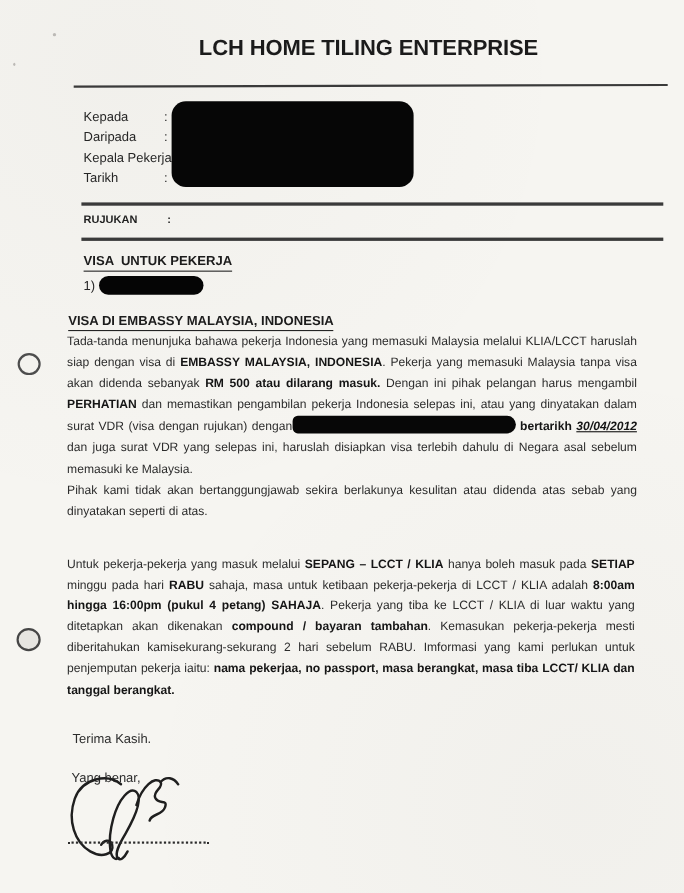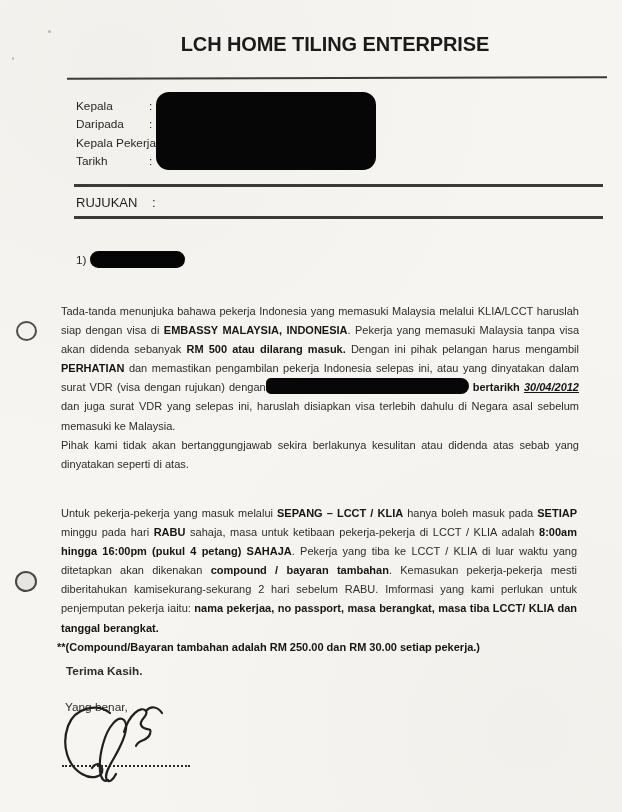--- a/index.html
+++ b/index.html
@@ -39,21 +39,21 @@
   .meta-row-2{top:136px;}
   .meta-row-3{top:154px;}
   .meta-colon{position:absolute;left:73px;top:0;}
   .redaction-meta{
     position:absolute;left:156px;top:92px;width:220px;height:78px;
     background:#060606;border-radius:13px;
   }
 
   .rujukan-row{
     position:absolute;left:76px;top:195px;display:flex;
-    font-size:13px;font-weight:normal;color:#1e1e1e;
+    font-size:10px;font-weight:bold;color:#1e1e1e;
   }
   .ruj-label{width:76px;}
   .ruj-colon{margin-right:9px;}
 
   .sec-heading{
     position:absolute;
     font-size:11.9px;font-weight:bold;color:#1c1c1c;
     border-bottom:1.6px solid #242424;padding-bottom:1.5px;
     white-space:pre;
   }
@@ -76,41 +76,41 @@
   .i{font-style:italic;}
   .redaction-inline{
     display:inline-block;background:#070707;border-radius:6px 10px 10px 6px;
     vertical-align:-3px;
   }
   .compound-note{
     margin-left:-4px;margin-top:0;
     font-weight:bold;color:#151515;text-align:left;
   }
 
-  .thanks{position:absolute;left:66px;top:664px;font-size:11.8px;font-weight:bold;}
+  .thanks{position:absolute;left:66px;top:664px;font-size:11.8px;}
   .salutation{position:absolute;left:65px;top:700px;font-size:11.8px;}
   .signature-svg{position:absolute;left:58px;top:700px;}
   .sig-dotted-line{position:absolute;left:62px;top:757px;width:128px;height:8px;border-bottom:2.5px dotted #2b2b2b;}
 </style>
 </head>
 <body>
 
 <div class="page">
 
   <span class="speck speck-1"></span>
   <span class="speck speck-2"></span>
 
   <div class="punch-hole punch-1"></div>
   <div class="punch-hole punch-2"></div>
 
   <div class="company-title">LCH HOME TILING ENTERPRISE</div>
   <div class="rule rule-1"></div>
 
   <div class="meta-row meta-row-0">
-    <span class="meta-label">Kepala</span>
+    <span class="meta-label">Kepada</span>
     <span class="meta-colon">:</span>
   </div>
   <div class="meta-row meta-row-1">
     <span class="meta-label">Daripada</span>
     <span class="meta-colon">:</span>
   </div>
   <div class="meta-row meta-row-2">
     <span class="meta-label">Kepala Pekerja:</span>
     <span class="meta-colon"></span>
   </div>
@@ -120,30 +120,31 @@
   </div>
   <div class="redaction-meta"></div>
 
   <div class="rule rule-2"></div>
   <div class="rujukan-row">
     <span class="ruj-label">RUJUKAN</span>
     <span class="ruj-colon">:</span>
   </div>
   <div class="rule rule-3"></div>
 
+  <div class="sec-heading h-visa">VISA  UNTUK PEKERJA</div>
   <div class="item-row">
     <span>1)</span>
     <span class="redaction-pill"></span>
   </div>
 
+  <div class="sec-heading h-embassy">VISA DI EMBASSY MALAYSIA, INDONESIA</div>
   <div class="body-par p-embassy"><span>Tada-tanda menunjuka bahawa pekerja Indonesia yang memasuki Malaysia melalui KLIA/LCCT haruslah siap dengan visa di </span><span class="b">EMBASSY MALAYSIA, INDONESIA</span><span>. Pekerja yang memasuki Malaysia tanpa visa akan didenda sebanyak </span><span class="b">RM 500 atau dilarang masuk.</span><span> Dengan ini pihak pelangan harus mengambil </span><span class="b">PERHATIAN</span><span> dan memastikan pengambilan pekerja Indonesia selepas ini, atau yang dinyatakan dalam surat VDR (visa dengan rujukan) dengan</span><span class="redaction-inline" style="width: 203px; height: 16px;"></span><span> </span><span class="b">bertarikh </span><span class="b u i">30/04/2012</span><span> dan juga surat VDR yang selepas ini, haruslah disiapkan visa terlebih dahulu di Negara asal sebelum memasuki ke Malaysia.</span><br><span>Pihak kami tidak akan bertanggungjawab sekira berlakunya kesulitan atau didenda atas sebab yang dinyatakan seperti di atas.</span></div>
 
   <div class="body-par p-penjemputan-wrap">
     <div><span>Untuk pekerja-pekerja yang masuk melalui </span><span class="b">SEPANG – LCCT / KLIA</span><span> hanya boleh masuk pada </span><span class="b">SETIAP</span><span> minggu pada hari </span><span class="b">RABU</span><span> sahaja, masa untuk ketibaan pekerja-pekerja di LCCT / KLIA adalah </span><span class="b">8:00am hingga 16:00pm (pukul 4 petang) SAHAJA</span><span>. Pekerja yang tiba ke LCCT / KLIA di luar waktu yang ditetapkan akan dikenakan </span><span class="b">compound / bayaran tambahan</span><span>. Kemasukan pekerja-pekerja mesti diberitahukan kamisekurang-sekurang 2 hari sebelum RABU. Imformasi yang kami perlukan untuk penjemputan pekerja iaitu: </span><span class="b">nama pekerjaa, no passport, masa berangkat, masa tiba LCCT/ KLIA dan tanggal berangkat.</span></div>
-    <div class="compound-note">**(Compound/Bayaran tambahan adalah RM 250.00 dan RM 30.00 setiap pekerja.)</div>
   </div>
 
   <div class="thanks">Terima Kasih.</div>
   <div class="salutation">Yang benar,</div>
 
   <svg class="signature-svg" width="135" height="90" viewBox="0 0 135 90" fill="none">
     <g stroke="#1f1f1f" stroke-width="2.2" stroke-linecap="round" fill="none">
       <path d="M52,13 C40,3 17,7 10,26 C3,46 10,66 24,74 C34,80 46,77 44,68 C42,62 36,64 34,68"></path>
       <path d="M50,80 C42,85 39,66 45,44 C50,26 60,15 66,20 C72,26 64,44 56,58 C50,68 46,76 49,80 C51,83 55,80 58,74"></path>
       <path d="M66,32 C71,15 83,5 88,11 C91,16 81,19 83,25 C86,32 95,26 92,34 C89,42 80,39 78,46"></path>

